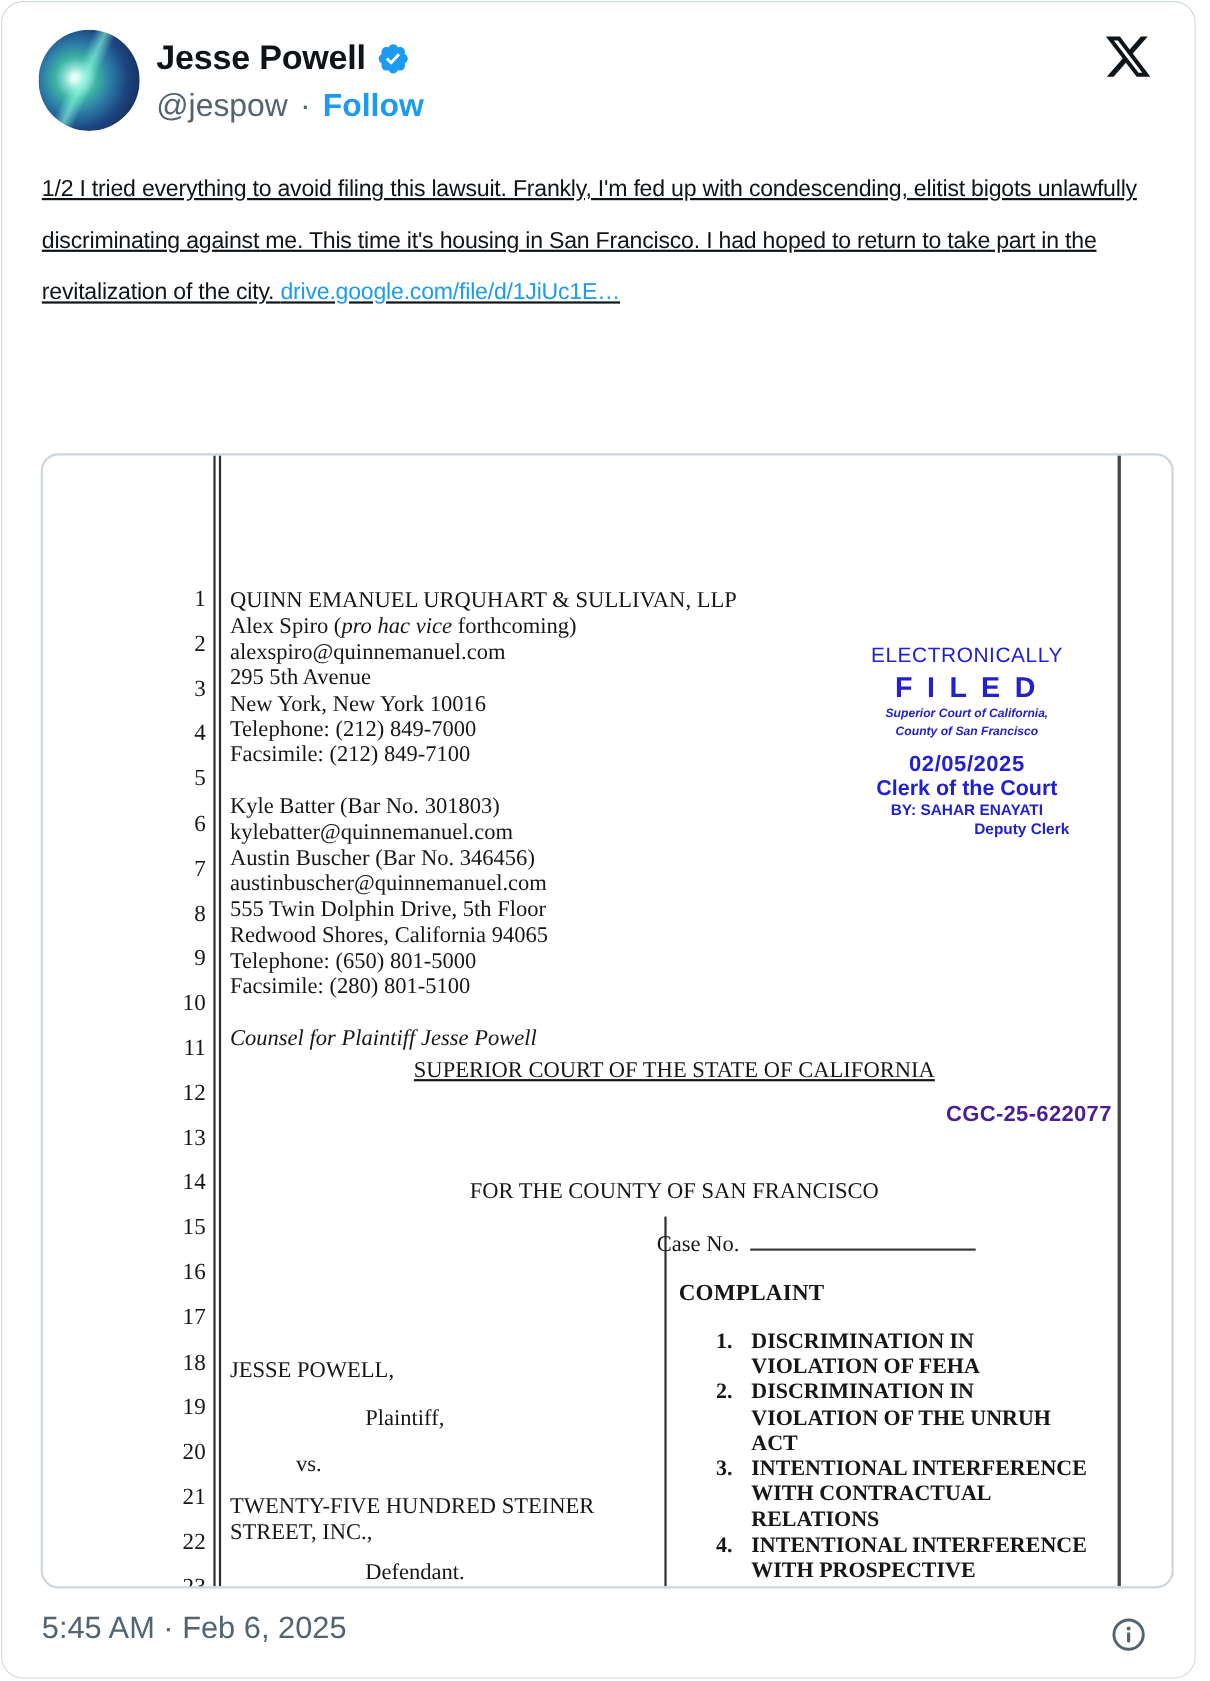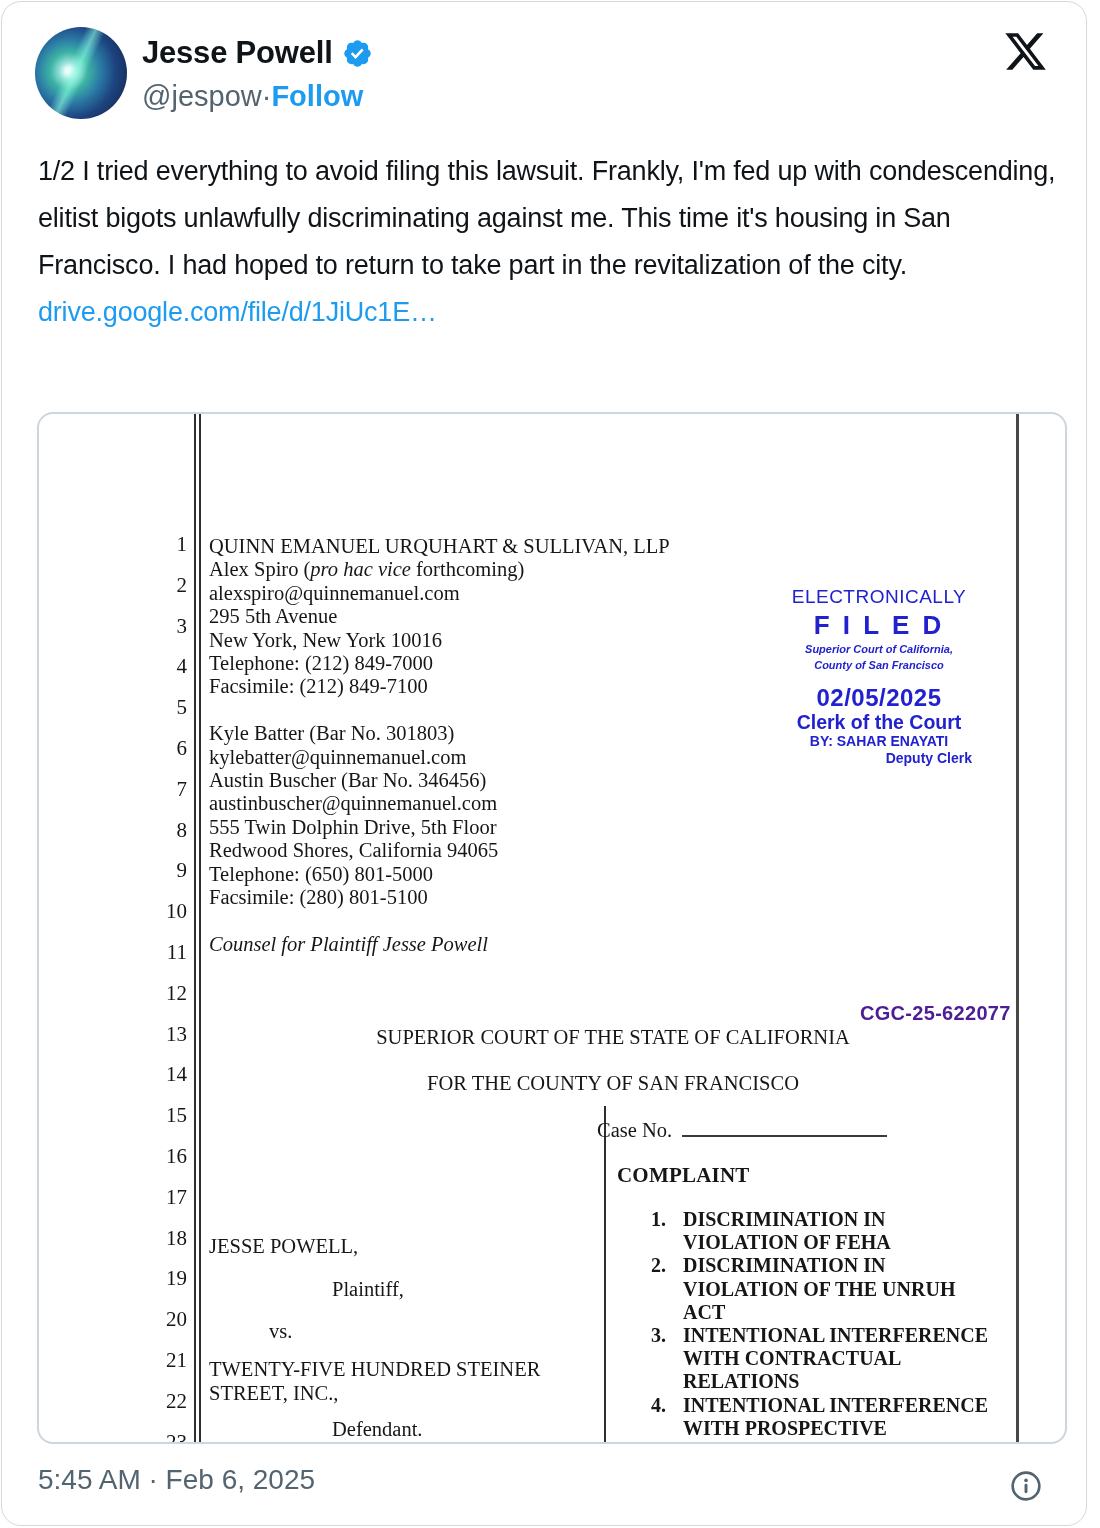--- a/index.html
+++ b/index.html
@@ -7,44 +7,44 @@
   .tweet-card{position:absolute;left:1px;top:1px;width:1086px;height:1525px;border:1.5px solid #cfd9de;border-radius:20px;background:#fff;box-sizing:border-box;}
 
   
   .avatar{position:absolute;left:33px;top:25px;width:92px;height:92px;border-radius:50%;
     background:
       linear-gradient(115deg, rgba(0,0,0,0) 38%, rgba(140,255,225,.6) 46%, rgba(0,0,0,0) 54%),
       radial-gradient(circle at 37% 48%, #ffffff 0%, #e7fbf8 5%, #8fdfd6 13%, #3db3a4 25%, #2b7ba6 42%, #1d4480 62%, #152b52 85%, #101f3c 100%);}
   .name-row{position:absolute;left:140px;top:33px;display:flex;align-items:center;gap:9px;}
   .name{font-size:31px;font-weight:700;color:#0f1419;letter-spacing:-.2px;}
   .badge{width:31px;height:31px;display:block;}
-  .handle-row{position:absolute;left:140px;top:78px;display:flex;align-items:baseline;font-size:29px;color:#536471;}
+  .handle-row{position:absolute;left:140px;top:78px;display:flex;align-items:baseline;gap:11px;font-size:29px;color:#536471;}
   .follow{color:#1d9bf0;font-weight:700;}
   .x-logo{position:absolute;right:38px;top:27px;width:45px;height:45px;}
 
   
-  .tweet-text{position:absolute;left:36px;top:146px;width:1032px;font-size:27px;line-height:47px;color:#0f1419;letter-spacing:-.2px;}
+  .tweet-text{position:absolute;left:36px;top:146px;width:1032px;font-size:21px;line-height:47px;color:#0f1419;letter-spacing:-.2px;text-decoration:underline;}
   .tweet-link{color:#1d9bf0;text-decoration:none;}
 
   
   .doc-card{position:absolute;left:35px;top:410px;width:1030px;height:1032px;border:2px solid #ccd6dc;border-radius:16px;background:#fff;box-sizing:border-box;overflow:hidden;}
   .doc-inner{position:absolute;left:0;top:0;width:1026px;height:1028px;font-family:"Liberation Serif",serif;color:#161616;}
 
   .line-numbers{position:absolute;left:96px;top:119px;width:52px;text-align:right;font-size:21px;}
   .ln{height:40.8px;line-height:22px;}
   .vline-double{position:absolute;left:155px;top:0;width:7px;height:1028px;border-left:2px solid #2e2e2e;border-right:2px solid #2e2e2e;box-sizing:border-box;}
   .vline-right{position:absolute;left:977px;top:0;width:3px;height:1028px;background:#474747;}
 
   .attorney{position:absolute;left:170px;top:121px;font-size:20.5px;line-height:23.4px;}
   .doc-line{white-space:nowrap;}
   .gap{height:23.4px;}
   .counsel{font-style:italic;}
 
   .court-line{position:absolute;left:170px;width:808px;text-align:center;font-size:20.5px;white-space:nowrap;}
-  .court-line.l1{top:612px;}
+  .court-line.l1{top:548px;text-decoration:underline;}
   .court-line.l2{top:618px;margin-top:40px;}
   .case-stamp{position:absolute;left:821px;top:588px;font-family:"Liberation Sans",sans-serif;font-weight:700;font-size:20px;color:#4c1d95;letter-spacing:.3px;}
 
   .caption-divider{position:absolute;left:565px;top:692px;width:2px;height:336px;background:#2e2e2e;}
 
   .cap-left-name{position:absolute;left:170px;top:821px;font-size:20.5px;}
   .cap-left-plaintiff{position:absolute;left:293px;top:864px;font-size:20.5px;}
   .cap-left-vs{position:absolute;left:230px;top:906px;font-size:20.5px;}
   .cap-left-def{position:absolute;left:170px;top:944px;font-size:20.5px;line-height:23.6px;}
   .cap-left-deflabel{position:absolute;left:293px;top:1004px;font-size:20.5px;}
@@ -55,21 +55,21 @@
   .charges{position:absolute;left:612px;top:794px;font-size:20px;font-weight:700;}
   .charge{display:flex;}
   .charge-num{width:32px;line-height:23.2px;}
   .charge-text{line-height:23.2px;white-space:nowrap;}
 
   
   .stamp{position:absolute;left:745px;top:172px;width:190px;text-align:center;font-family:"Liberation Sans",sans-serif;font-weight:700;}
   .s1{font-weight:400;font-size:19px;letter-spacing:.5px;}
   .s2{font-size:26px;letter-spacing:3px;margin-top:2px;}
   .s34{font-size:11px;font-style:italic;line-height:16px;}
-  .sdate{font-size:24px;margin-top:11px;letter-spacing:.5px;}
+  .sdate{font-size:20px;margin-top:11px;letter-spacing:.5px;}
   .sclerk{font-size:19.5px;line-height:21px;}
   .sby{font-size:14px;line-height:17px;}
   .sdeputy{font-size:14px;text-align:right;line-height:17px;padding-right:2px;}
 
   
   .timestamp{position:absolute;left:36px;top:1462px;font-size:28px;color:#536471;}
   .info-icon{position:absolute;right:44px;top:1468px;width:32px;height:32px;}
 </style>
 </head>
 <body>

